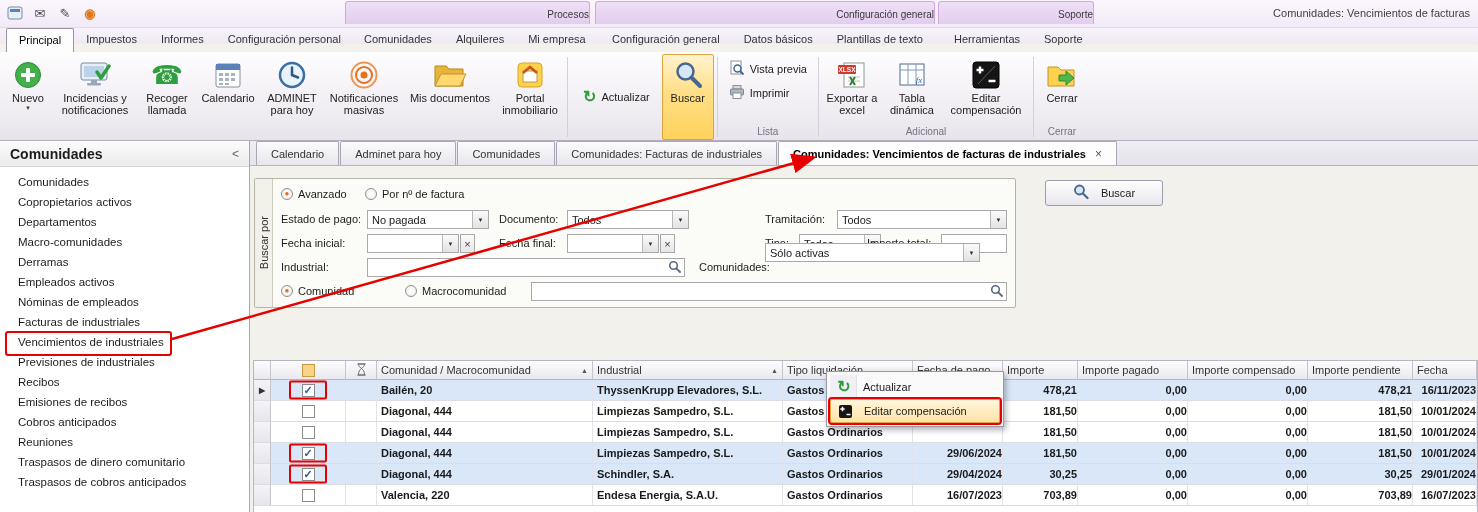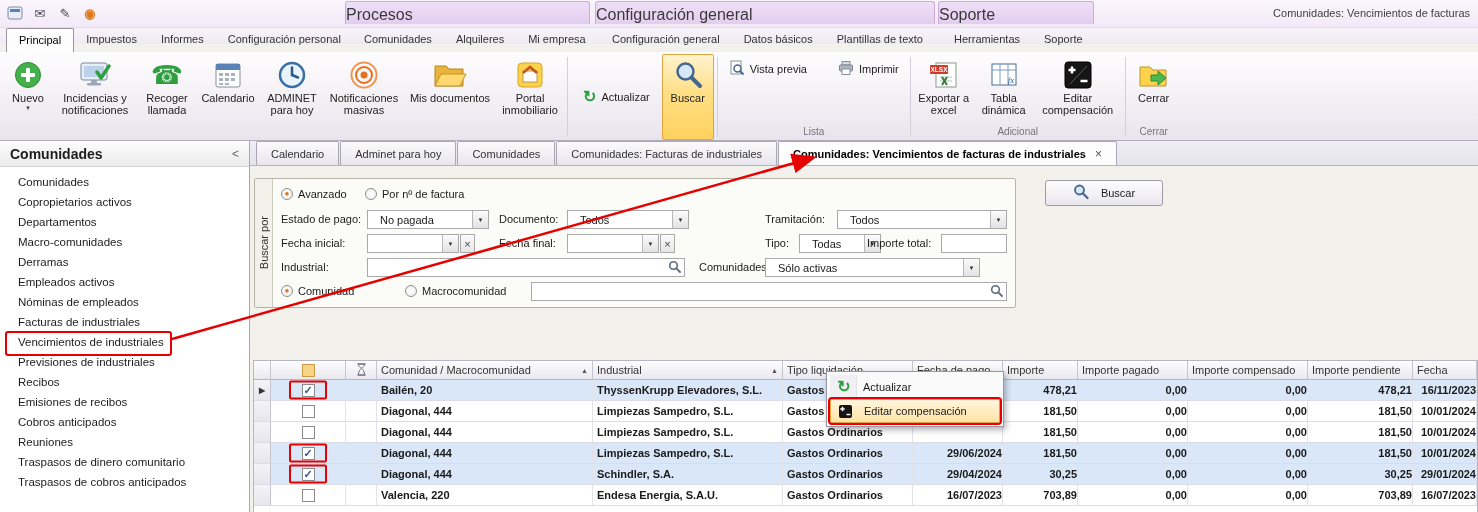--- a/index.html
+++ b/index.html
@@ -4,41 +4,41 @@
 <style>
   *{margin:0;padding:0;box-sizing:border-box}
   html,body{width:1478px;height:512px}
   body{font-family:"Liberation Sans",sans-serif;font-size:11px;color:#1a1a1a;background:#f2f1ec;position:relative;overflow:hidden}
 
   
   .titlebar{position:absolute;left:0;top:0;width:1478px;height:28px;background:linear-gradient(#fbf6fd,#f2eaf7);border-bottom:1px solid #e2d9e9}
   .qat{position:absolute;left:6px;top:4px;display:flex;gap:7px;align-items:center}
   .qat-btn{width:18px;height:18px;display:flex;align-items:center;justify-content:center;font-size:13px;color:#4a4a55}
   .qat-btn.help{color:#e07818;font-weight:bold}
-  .ctx-hdr{position:absolute;top:1px;height:23px;background:linear-gradient(#efdff7,#e2cdee);border:1px solid #cfaade;border-bottom:none;border-radius:3px 3px 0 0;text-align:left;line-height:25px;font-size:16px;color:#3a3a3a}
+  .ctx-hdr{position:absolute;top:1px;height:23px;background:linear-gradient(#efdff7,#e2cdee);border:1px solid #cfaade;border-bottom:none;border-radius:3px 3px 0 0;text-align:right;line-height:25px;font-size:10px;color:#3a3a3a}
   .win-title{position:absolute;right:8px;top:7px;font-size:11px;color:#3f3f3f;white-space:nowrap}
 
   
   .tabrow{position:absolute;left:0;top:28px;width:1478px;height:16px;background:linear-gradient(#f8f3fa,#efe9f3)}
   .tabset{position:absolute;top:0;height:24px;display:flex}
   .rtab{height:24px;line-height:23px;padding:0 12px;font-size:11px;color:#333;white-space:nowrap}
   .rtab.active{background:#fdfdfe;border:1px solid #9b93a5;border-bottom:none;border-radius:2px 2px 0 0;color:#000}
 
   
   .ribbon{position:absolute;left:0;top:52px;width:1478px;height:89px;background:linear-gradient(#fefdfe,#efecf2 70%,#e8e4ed);border-bottom:1px solid #b3abbe;display:flex;align-items:stretch;padding:2px 2px 0 4px}
   .rgroup{display:flex;flex-direction:column;height:100%}
   .rbody{flex:1;display:flex;align-items:stretch}
   .rlabel{height:15px;font-size:10px;color:#78707f;text-align:center;line-height:13px}
   .rsep{width:1px;background:#d4cfdb;margin:3px 3px;align-self:stretch}
   .bbtn{display:flex;flex-direction:column;align-items:center;padding:3px 2px 1px;border:1px solid transparent;border-radius:2px}
   .bicon{height:34px;display:flex;align-items:center;justify-content:center}
   .blbl{font-size:11px;line-height:12px;text-align:center;color:#222}
   .bcaret{font-size:6px;color:#444;margin-top:1px}
   .bbtn.hl{background:linear-gradient(#fff3cf,#ffdf86 45%,#ffd25e);border:1px solid #e2a33c}
-  .mstack{display:flex;flex-direction:row;gap:15px;padding-top:4px}
+  .mstack{display:flex;flex-direction:column;gap:2px;padding-top:4px}
   .mbtn{display:flex;align-items:center;gap:5px;height:22px;padding:0 7px;font-size:11px;color:#222;border:1px solid transparent;border-radius:2px}
   .vcenter{display:flex;align-items:center;padding:0 4px}
   .glyph-phone{font-size:26px;line-height:26px;color:#2f9e3f}
   .glyph-refresh{font-size:16px;line-height:16px;color:#2f9e3f;font-weight:bold}
 
   
   .main{position:absolute;left:0;top:141px;width:1478px;height:371px}
   .sidebar{position:absolute;left:0;top:0;width:250px;height:371px;background:#fff;border-right:1px solid #a9a7b3}
   .sb-header{height:26px;background:linear-gradient(#fcfcfc,#ebebeb);border-bottom:1px solid #d6d6d6;display:flex;align-items:center;padding:0 10px}
   .sb-title{font-size:14px;font-weight:bold;color:#1c1c1c;flex:1}
@@ -54,21 +54,21 @@
   .dtab{height:24px;padding:0 14px;font-size:11px;color:#333;background:linear-gradient(#fbfafc,#e8e6ed);border:1px solid #a9a7b3;border-bottom:none;border-radius:2px 2px 0 0;margin-right:1px;display:flex;align-items:center;gap:9px;white-space:nowrap}
   .dtab.active{background:#fdfdfe;font-weight:bold;color:#000}
   .closex{font-size:12px;color:#555;font-weight:normal}
 
   
   .filterarea{position:absolute;left:0;top:25px;width:1228px;height:182px}
   .groupbox{position:absolute;left:4px;top:12px;width:762px;height:130px;background:#fbfbf7;border:1px solid #b6b4a6;border-radius:2px}
   .gb-strip{position:absolute;left:0;top:0;width:18px;height:128px;background:#f1f0e9;border-right:1px solid #cdcbbd;display:flex;align-items:center;justify-content:center}
   .gb-strip span{writing-mode:vertical-rl;transform:rotate(180deg);font-size:11px;color:#333}
   .flabel{position:absolute;height:19px;line-height:19px;font-size:11px;color:#1c1c1c;white-space:nowrap}
-  .combo{position:absolute;height:19px;background:#fff;border:1px solid #a9a9a9;display:flex;align-items:center;font-size:11px;padding-left:12px}
+  .combo{position:absolute;height:19px;background:#fff;border:1px solid #a9a9a9;display:flex;align-items:center;font-size:11px;padding-left:4px}
   .combo .val{flex:1;overflow:hidden;white-space:nowrap}
   .ddbtn{margin-left:auto;width:16px;height:100%;border-left:1px solid #b8b8b8;background:linear-gradient(#fbfbfb,#e2e2e2);display:flex;align-items:center;justify-content:center;font-size:6px;color:#333}
   .clearx{position:absolute;width:15px;height:19px;border:1px solid #a9a9a9;background:linear-gradient(#fbfbfb,#e6e6e6);display:flex;align-items:center;justify-content:center;font-size:11px;color:#444}
   .tinput{position:absolute;height:19px;background:#fff;border:1px solid #a9a9a9;display:flex;align-items:center;padding:0 3px 0 4px}
   .tinput .mag{margin-left:auto}
   .radio{position:absolute;height:16px;display:flex;align-items:center;gap:5px;font-size:11px;color:#1c1c1c}
   .rdot{width:12px;height:12px;border-radius:50%;border:1px solid #8f8f8f;background:radial-gradient(#fff,#ececec);display:flex;align-items:center;justify-content:center}
   .rdot i{font-style:normal;font-size:8px;line-height:8px;color:#e2731f}
   .searchbtn{position:absolute;left:795px;top:14px;width:118px;height:26px;border:1px solid #9d9baa;border-radius:3px;background:linear-gradient(#fdfdfd,#e9e7ee);display:flex;align-items:center;justify-content:center;gap:12px;font-size:11px;color:#1c1c1c}
 
@@ -439,21 +439,21 @@
 
         <div class="flabel" style="left:26px;top:79px">Industrial:</div>
         <div class="tinput" style="left:112px;top:79px;width:318px">
           <span></span>
           <span class="mag"><svg width="13" height="13" viewBox="0 0 13 13">
                 <circle cx="5.5" cy="5.5" r="3.8" fill="none" stroke="#5a6b80" stroke-width="1.6"></circle>
                 <path d="M8.3 8.3 L12 12" stroke="#5a6b80" stroke-width="1.8" stroke-linecap="round"></path>
               </svg></span>
         </div>
         <div class="flabel" style="left:444px;top:79px">Comunidades:</div>
-        <div class="combo" style="left:510px;top:79px;width:215px">
+        <div class="combo" style="left:510px;top:64px;width:215px">
           <span class="val">Sólo activas</span>
           <span class="ddbtn">▼</span>
         </div>
 
         <div class="radio" style="left:26px;top:104px">
           <span class="rdot">
               <i>●</i>
             </span>
           <span>Comunidad</span>
         </div>

